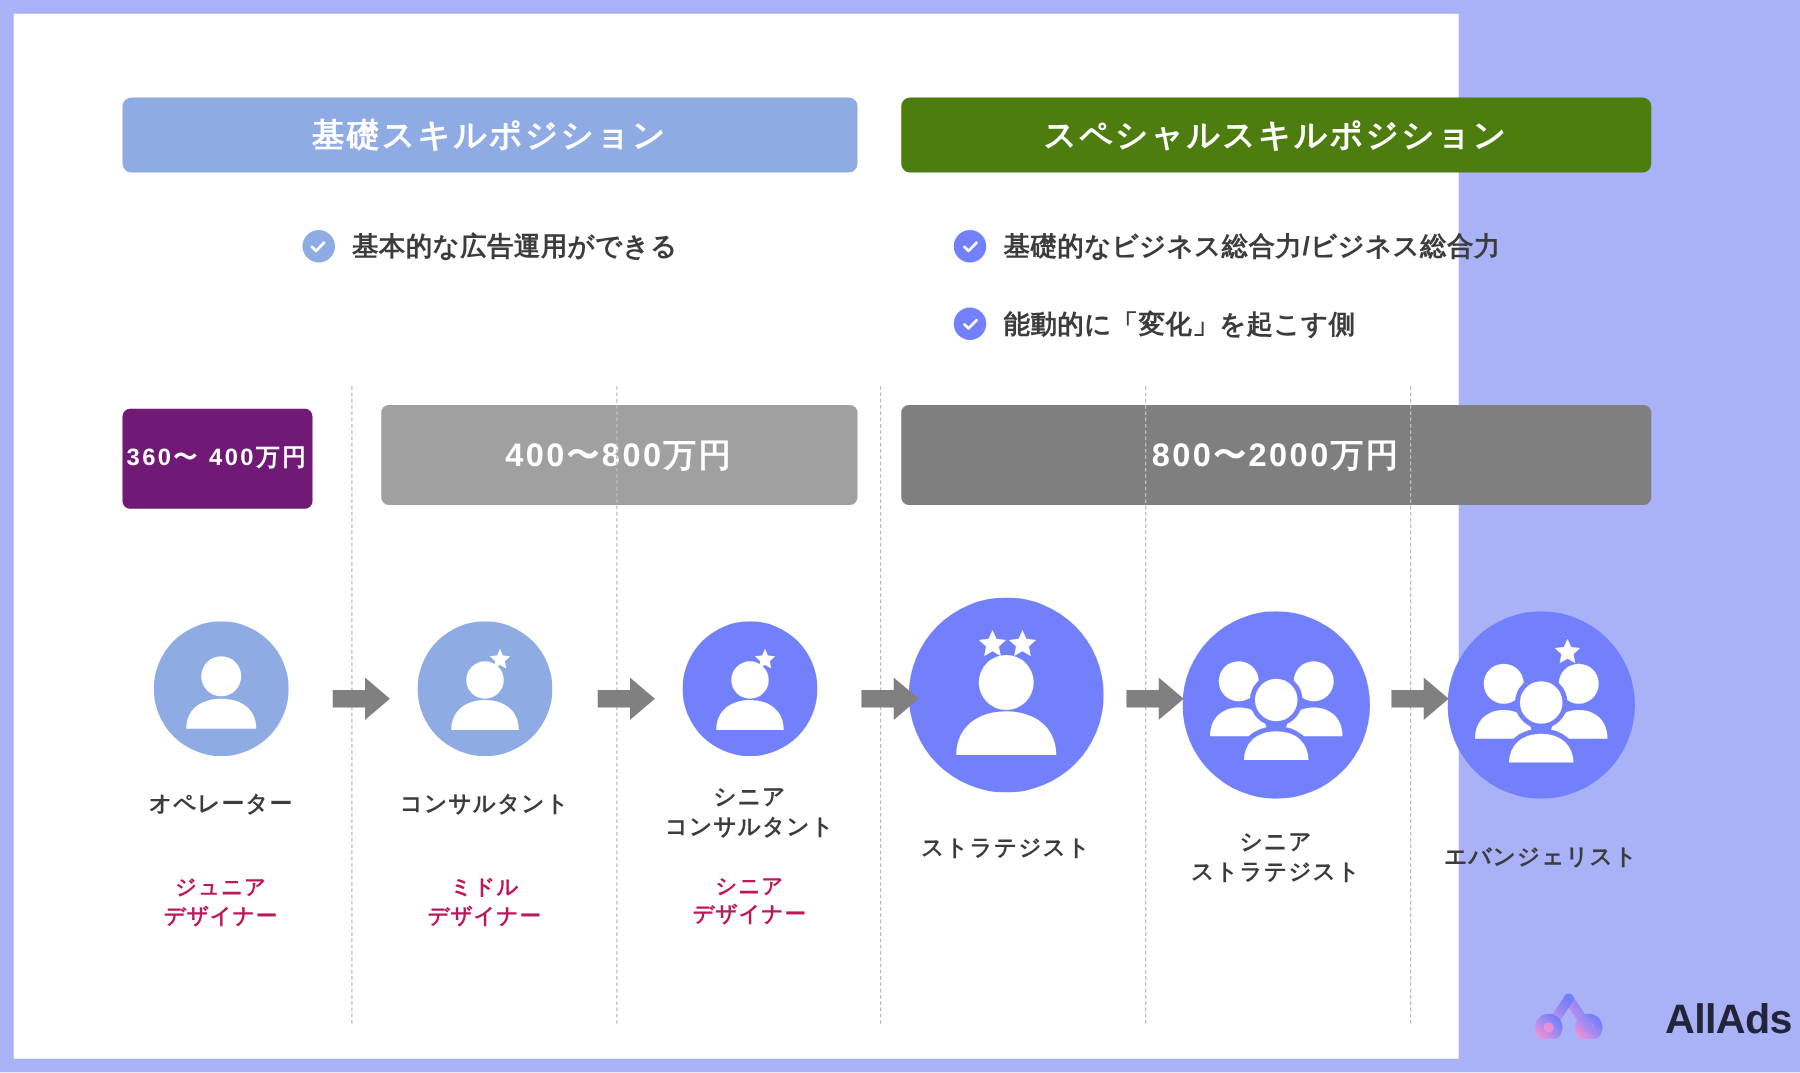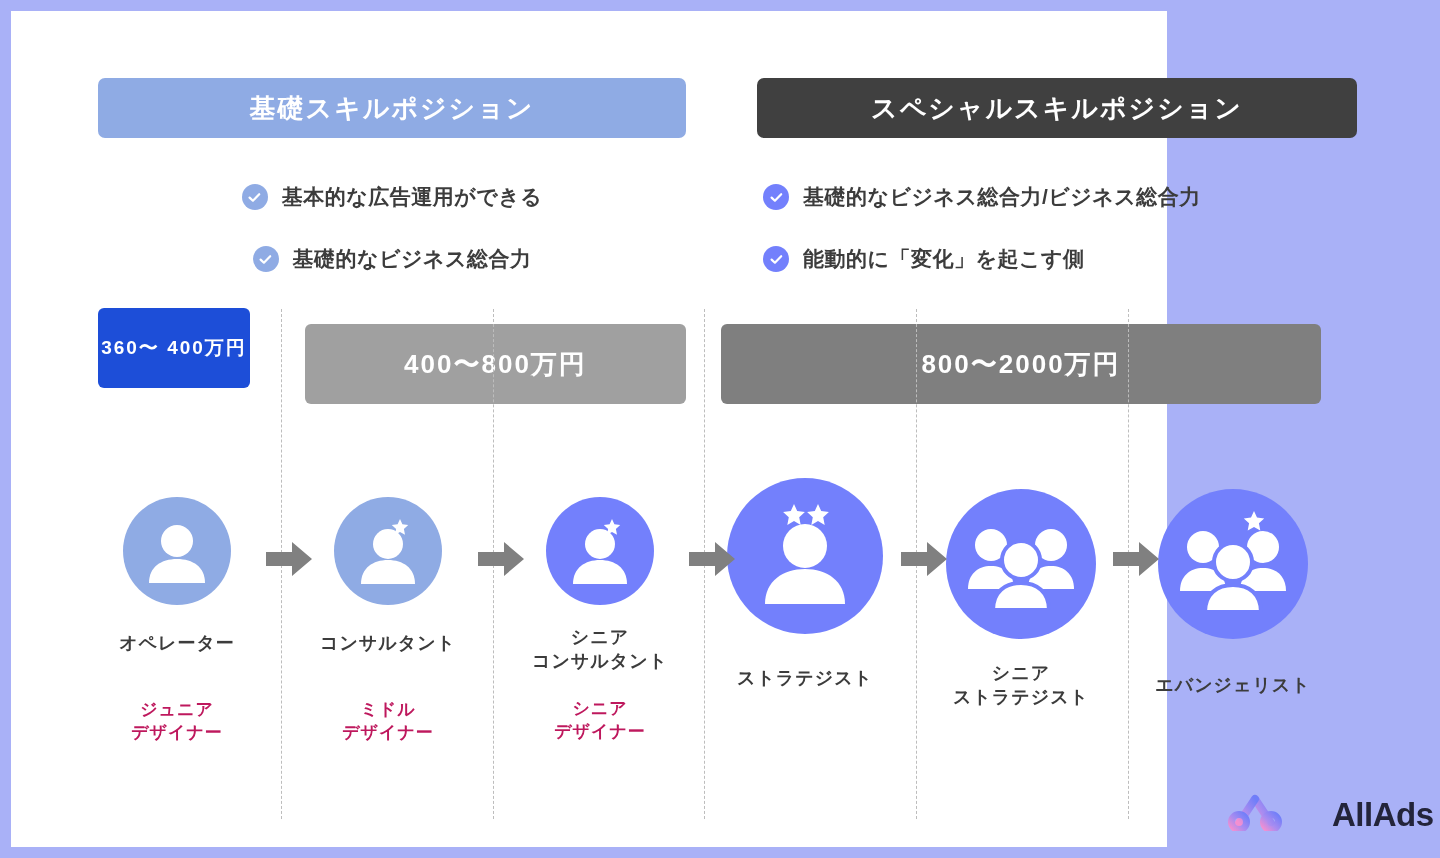--- a/index.html
+++ b/index.html
@@ -29,22 +29,22 @@
     color: #ffffff;
     font-weight: 700;
     letter-spacing: 2px;
     font-size: 26px;
   }
   #pill-basic {
     left: 87px; top: 67px; width: 588px; height: 60px;
     background: #8fabe4;
   }
   #pill-special {
-    left: 746px; top: 67px; width: 600px; height: 60px;
-    background: #404040;
+    left: 710px; top: 67px; width: 600px; height: 60px;
+    background: #4d7c0f;
   }
 
   
   .bullets { position: absolute; }
   #bullets-basic { left: 87px; top: 155px; width: 588px; }
   #bullets-special { left: 710px; top: 155px; width: 600px; }
   #bullets-basic .bullet-row { justify-content: center; }
   #bullets-special .bullet-row { justify-content: flex-start; padding-left: 42px; }
   .bullet-row {
     display: flex; align-items: center;
@@ -66,22 +66,22 @@
 
   
   .salary-bar {
     position: absolute;
     border-radius: 6px;
     display: flex; align-items: center; justify-content: center;
     color: #ffffff; font-weight: 700; text-align: center;
     letter-spacing: 2px;
   }
   #bar-0 {
-    left: 87px; top: 297px; width: 152px; height: 80px;
-    background: #1d4ed8; font-size: 19px; line-height: 1.25;
+    left: 87px; top: 316px; width: 152px; height: 80px;
+    background: #701a75; font-size: 19px; line-height: 1.25;
   }
   #bar-1 {
     left: 294px; top: 313px; width: 381px; height: 80px;
     background: #a0a0a0; font-size: 26px;
   }
   #bar-2 {
     left: 710px; top: 313px; width: 600px; height: 80px;
     background: #7f7f7f; font-size: 26px;
   }
 
@@ -146,28 +146,20 @@
     <div class="pill" id="pill-special">スペシャルスキルポジション</div>
 
     <div class="bullets" id="bullets-basic">
       <div class="bullet-row">
         <span class="check-icon">
           <svg width="15" height="15" viewBox="0 0 15 15">
               <path d="M2.6 7.6 L5.9 10.7 L12.2 4.2" stroke="#fff" stroke-width="2.2" fill="none" stroke-linecap="round" stroke-linejoin="round"></path>
             </svg>
         </span>
         <span class="bullet-text">基本的な広告運用ができる</span>
-      </div>
-      <div class="bullet-row">
-        <span class="check-icon">
-          <svg width="15" height="15" viewBox="0 0 15 15">
-              <path d="M2.6 7.6 L5.9 10.7 L12.2 4.2" stroke="#fff" stroke-width="2.2" fill="none" stroke-linecap="round" stroke-linejoin="round"></path>
-            </svg>
-        </span>
-        <span class="bullet-text">基礎的なビジネス総合力</span>
       </div>
     </div>
 
     <div class="bullets" id="bullets-special">
       <div class="bullet-row">
         <span class="check-icon">
           <svg width="15" height="15" viewBox="0 0 15 15">
               <path d="M2.6 7.6 L5.9 10.7 L12.2 4.2" stroke="#fff" stroke-width="2.2" fill="none" stroke-linecap="round" stroke-linejoin="round"></path>
             </svg>
         </span>

